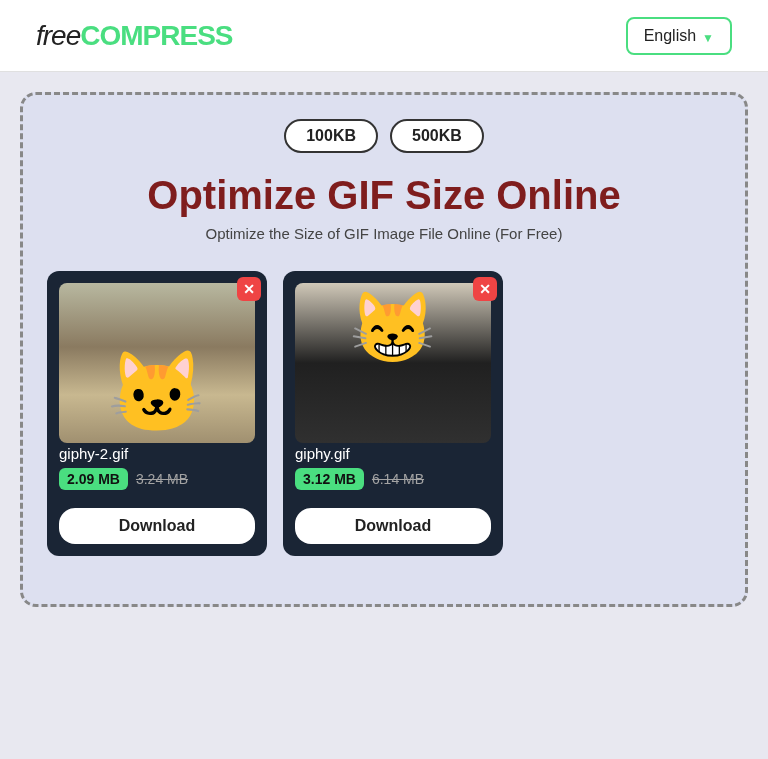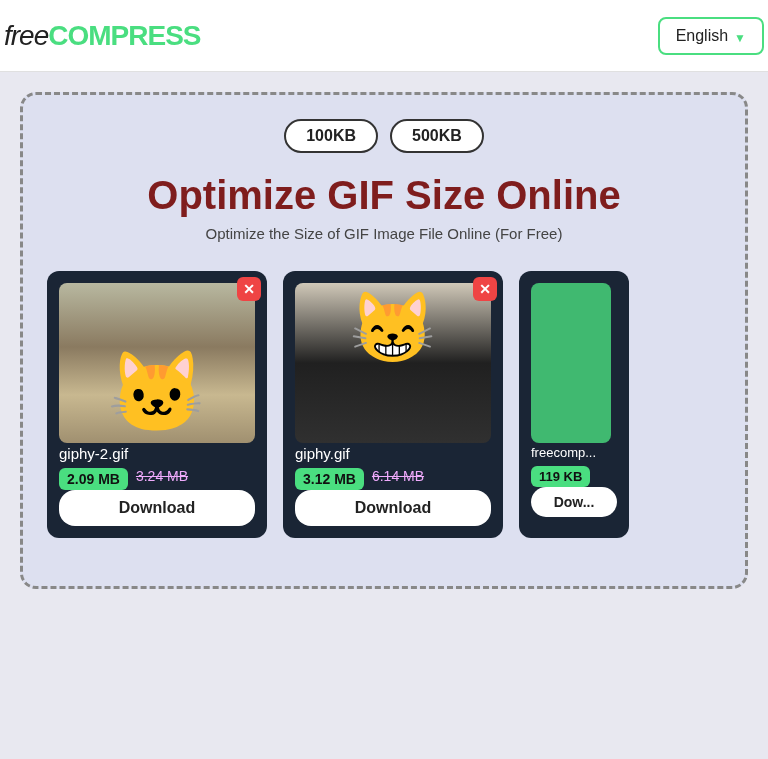--- a/index.html
+++ b/index.html
@@ -9,21 +9,21 @@
       width: 768px;
       min-height: 759px;
     }
 
     
     .header {
       background: white;
       display: flex;
       align-items: center;
       justify-content: space-between;
-      padding: 12px 4px;
+      padding: 12px 36px;
       border-bottom: 1px solid #e0e0e0;
       height: 72px;
     }
     .logo {
       font-size: 28px;
       font-weight: 900;
       color: #222;
       letter-spacing: -1px;
     }
     .logo span.free {
@@ -183,34 +183,34 @@
 
     .card-filename {
       color: white;
       font-size: 15px;
       font-weight: 500;
       margin-top: 2px;
       margin-bottom: 6px;
     }
     .card-sizes {
       display: flex;
-      align-items: flex-start;
+      align-items: center;
       gap: 8px;
-      margin-bottom: 0;
+      margin-bottom: 18px;
     }
     .size-new {
       background: #4ade80;
       color: #111;
       font-weight: 700;
       font-size: 14px;
       padding: 3px 8px;
       border-radius: 6px;
     }
     .size-old {
-      color: #f0abfc;
+      color: #a3a3a3;
       font-size: 14px;
       text-decoration: line-through;
     }
     .download-btn {
       width: 100%;
       background: #ffffff;
       border: none;
       border-radius: 16px;
       padding: 9px;
       font-size: 16px;
@@ -287,28 +287,18 @@
         <div class="card-filename">giphy.gif</div>
         <div class="card-sizes">
           <span class="size-new">3.12 MB</span>
           <span class="size-old">6.14 MB</span>
         </div>
         <button class="download-btn">
           <span>Download</span>
         </button>
       </div>
 
-      <div class="file-card" style="flex: 0 0 110px; overflow: hidden;">
-        <div class="partial-shape"></div>
-        <div class="card-filename" style="font-size:13px; white-space:nowrap; overflow:hidden;">freecomp...</div>
-        <div class="card-sizes">
-          <span class="size-new" style="font-size:13px;">119 KB</span>
-        </div>
-        <button class="download-btn" style="font-size:14px; padding:7px;">
-          <span>Dow...</span>
-        </button>
-      </div>
 
     </div>
 
 
   </div>
 </main>
 
 </body></html>

